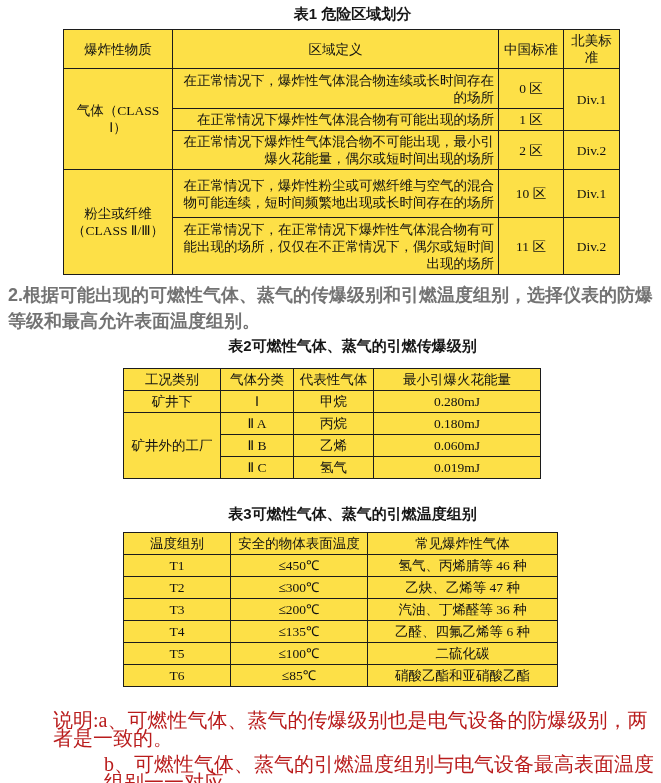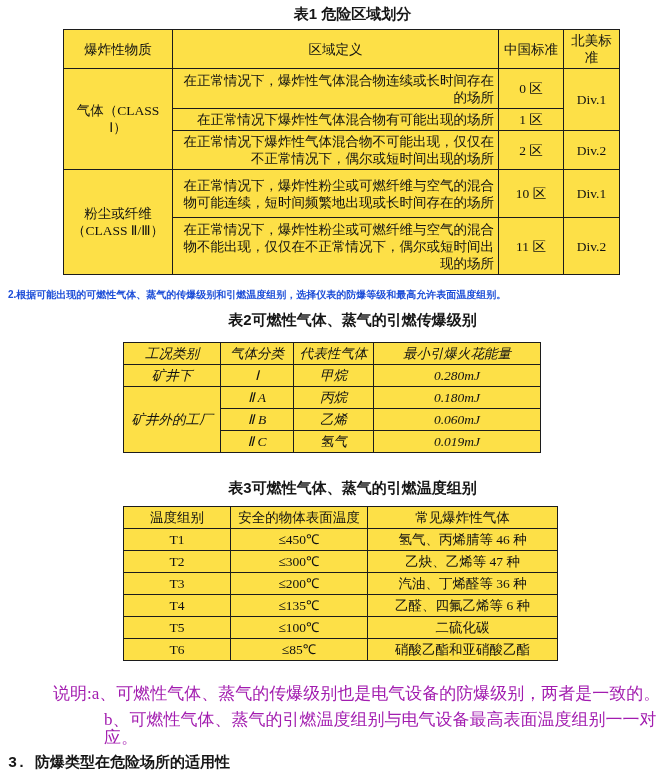--- a/index.html
+++ b/index.html
@@ -17,23 +17,23 @@
     font-weight:bold;
     font-size:15px;
     text-align:center;
     line-height:18px;
     color:#161616;
     padding-left:44px;
   }
   .para-bold {
     font-family:"Liberation Sans", sans-serif;
     font-weight:bold;
-    font-size:10px;
+    font-size:18px;
     line-height:26px;
-    color:#1d4ed8;
+    color:#737373;
     margin:7px 6px 0 8px;
   }
   .heading-bold {
     font-family:Liberation Mono, monospace;
     font-weight:bold;
     font-size:15px;
     line-height:18px;
     color:#161616;
     margin:8px 0 0 8px;
   }
@@ -59,26 +59,26 @@
   #t1 .h22 { height:22px; }
   #t1 .h40 { height:40px; }
   #t1 .h37 { height:37px; }
   #t1 .h48 { height:48px; }
   #t1 .h57 { height:57px; }
 
   #title1 { margin-top:5px; }
   #title2 { margin-top:3px; }
   #title3 { margin-top:26px; }
 
-  #t2 { margin:13px 0 12px 123px; width:417px;font-style:italic; }
+  #t2 { margin:13px 0 12px 123px; width:417px; }
   #t2 tr { height:22px; }
   #t3 { margin:9px 0 0 123px; width:434px; }
   #t3 tr { height:21px; }
 
-  .note { font-size:17px; line-height:18px; color:#a21caf; }
+  .note { font-size:20px; line-height:18px; color:#b91c1c; }
   #note-a { margin:24px 0 0 53px; }
   #note-b { margin:8px 0 0 104px; }
 </style>
 </head>
 <body>
 
 <div class="page">
 
   <div id="title1" class="tbl-title">表1 危险区域划分</div>
 
@@ -100,32 +100,32 @@
         <td class="c" rowspan="3">气体（CLASS Ⅰ）</td>
         <td class="l">在正常情况下，爆炸性气体混合物连续或长时间存在的场所</td>
         <td class="c">0 区</td>
         <td class="c" rowspan="2">Div.1</td>
       </tr>
       <tr class="h22">
         <td class="l">在正常情况下爆炸性气体混合物有可能出现的场所</td>
         <td class="c">1 区</td>
       </tr>
       <tr class="h37">
-        <td class="l">在正常情况下爆炸性气体混合物不可能出现，仅仅在不正常情况下，偶尔或短时间出现的场所</td>
+        <td class="l">在正常情况下爆炸性气体混合物不可能出现，最小引爆火花能量，偶尔或短时间出现的场所</td>
         <td class="c">2 区</td>
         <td class="c">Div.2</td>
       </tr>
       <tr class="h48">
         <td class="c" rowspan="2">粉尘或纤维（CLASS Ⅱ/Ⅲ）</td>
         <td class="l">在正常情况下，爆炸性粉尘或可燃纤维与空气的混合物可能连续，短时间频繁地出现或长时间存在的场所</td>
         <td class="c">10 区</td>
         <td class="c">Div.1</td>
       </tr>
       <tr class="h57">
-        <td class="l">在正常情况下，爆炸性粉尘或可燃纤维与空气的混合物不能出现，仅仅在不正常情况下，偶尔或短时间出现的场所</td>
+        <td class="l">在正常情况下，在正常情况下爆炸性气体混合物有可能出现的场所，仅仅在不正常情况下，偶尔或短时间出现的场所</td>
         <td class="c">11 区</td>
         <td class="c">Div.2</td>
       </tr>
     </tbody>
   </table>
 
   <div class="para-bold">2.根据可能出现的可燃性气体、蒸气的传爆级别和引燃温度组别，选择仪表的防爆等级和最高允许表面温度组别。</div>
 
   <div id="title2" class="tbl-title">表2可燃性气体、蒸气的引燃传爆级别</div>
 

